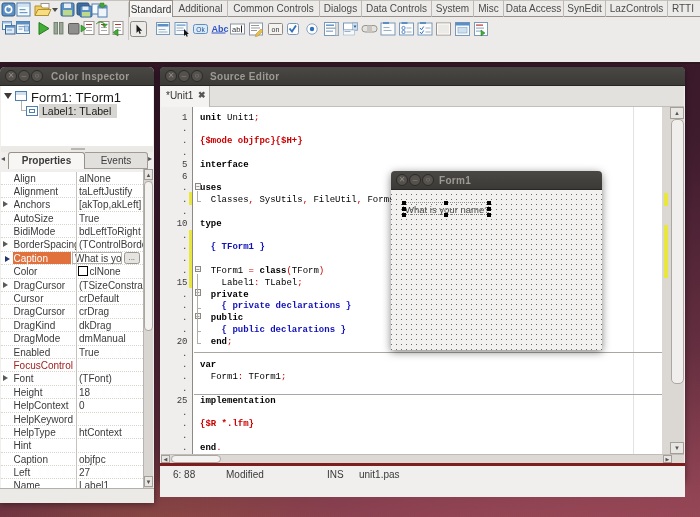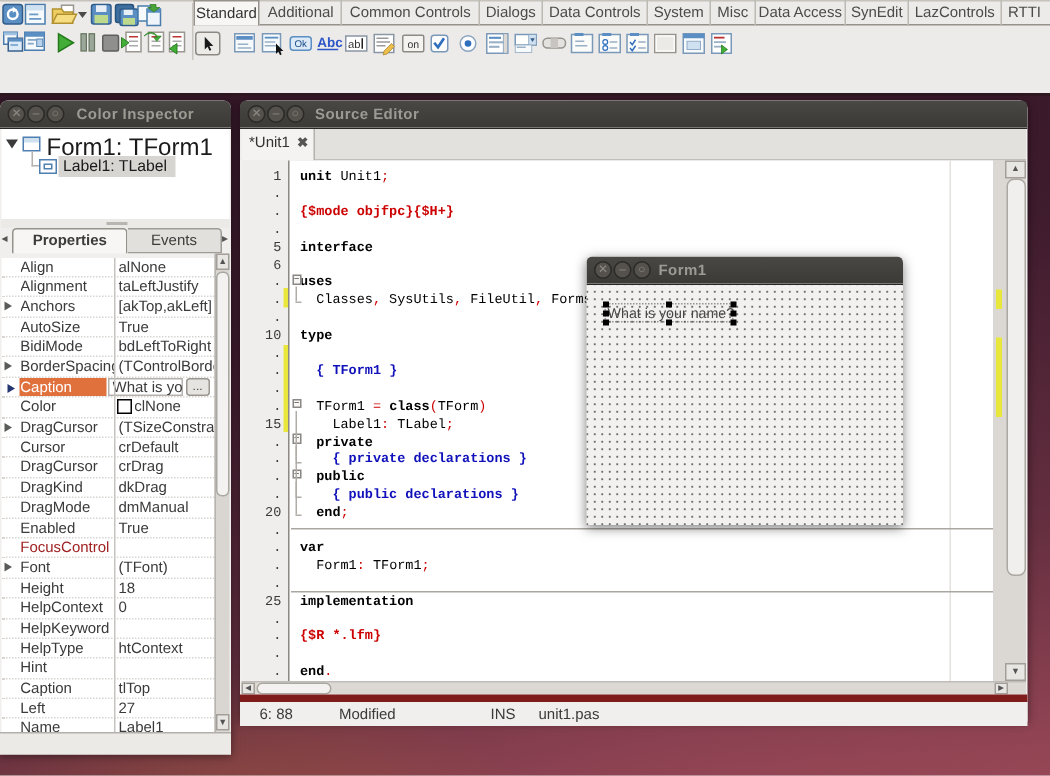--- a/index.html
+++ b/index.html
@@ -192,21 +192,21 @@
 <div class="win" id="oi">
  <div class="tbar" style="border-radius:5px 5px 0 0">
   <div class="tbtn" style="left:5px">✕</div>
   <div class="tbtn" style="left:18px">–</div>
   <div class="tbtn" style="left:31px">○</div>
   <div class="ttl" style="left:51px">Color Inspector</div>
  </div>
  <div id="oitree">
   <div style="position:absolute;left:3px;top:7px;width:0;height:0;border-top:6px solid #3a3a3a;border-left:4px solid transparent;border-right:4px solid transparent"></div>
   <div style="position:absolute;left:14px;top:5px;width:12px;height:10px;background:#fff;border:1px solid #4f7fb0;box-shadow:inset 0 3px 0 #cfe0ef"></div>
-  <div style="position:absolute;left:30px;top:4px;font-size:16px;color:#1a1a1a">Form1: TForm1</div>
+  <div style="position:absolute;left:30px;top:4px;font-size:13px;color:#1a1a1a">Form1: TForm1</div>
   <div style="position:absolute;left:20px;top:15px;width:1px;height:10px;background:#b5b2ae"></div>
   <div style="position:absolute;left:20px;top:24px;width:5px;height:1px;background:#b5b2ae"></div>
   <div style="position:absolute;left:25px;top:20px;width:12px;height:10px;background:#fff;border:1px solid #4f7fb0"></div>
   <div style="position:absolute;left:28px;top:23px;width:6px;height:4px;border:1px solid #4f7fb0"></div>
   <div style="position:absolute;left:38px;top:18px;width:78px;height:14px;background:#d7d5d2"></div>
   <div style="position:absolute;left:41px;top:19px;font-size:10.5px;color:#1a1a1a">Label1: TLabel</div>
  </div>
  <div style="position:absolute;left:1px;top:79px;width:152px;height:6px;background:#eceae7">
    <div style="position:absolute;left:70px;top:2px;width:14px;height:2px;background:#b9b5b0"></div>
  </div>
@@ -302,21 +302,21 @@
       </div>
   <div class="row">
         <span class="pn">HelpType</span>
         <span class="pv">htContext</span>
       </div>
   <div class="row">
         <span class="pn">Hint</span>
       </div>
   <div class="row">
         <span class="pn">Caption</span>
-        <span class="pv">tlTop</span>
+        <span class="pv">objfpc</span>
       </div>
   <div class="row">
         <span class="pn">Left</span>
         <span class="pv">27</span>
       </div>
   <div class="row">
         <span class="pn">Name</span>
         <span class="pv">Label1</span>
       </div>
   <div id="gridline"></div>
@@ -418,21 +418,21 @@
   <div style="position:absolute;left:2px;top:118px;width:4px;height:53px;background:#e9e73c"></div>
   <div style="position:absolute;left:8px;top:0px;width:14px;height:12px;background:#e8e6e3;border:1px solid #a39e98;font-size:6px;line-height:11px;text-align:center;color:#555">▲</div>
   <div style="position:absolute;left:8.5px;top:12px;width:13px;height:265px;background:#f0efed;border:1px solid #aba7a1;border-radius:5px"></div>
   <div style="position:absolute;left:8px;top:335px;width:14px;height:12px;background:#e8e6e3;border:1px solid #a39e98;font-size:6px;line-height:11px;text-align:center;color:#555">▼</div>
  </div>
  <div style="position:absolute;left:1px;top:387px;width:523px;height:9px;background:#dcd9d5;border-top:1px solid #c0bcb7">
   <div style="position:absolute;left:0px;top:0px;width:9px;height:8px;background:#e8e6e3;border:1px solid #a39e98;font-size:5px;line-height:7px;text-align:center;color:#555">◀</div>
       <div style="position:absolute;right:12px;top:0px;width:9px;height:8px;background:#e8e6e3;border:1px solid #a39e98;font-size:5px;line-height:7px;text-align:center;color:#555">▶</div>
   <div style="position:absolute;left:10px;top:0px;width:50px;height:8px;background:#f3f2f0;border:1px solid #aba7a1;border-radius:4px"></div>
  </div>
- <div style="position:absolute;left:0;top:396px;width:525px;height:21px;background:#f0efed;border-top:5px solid #7f1d1d;font-size:10px;color:#3a3a3a">
+ <div style="position:absolute;left:0;top:396px;width:525px;height:34px;background:#f0efed;border-top:3px solid #7f1d1d;font-size:10px;color:#3a3a3a">
   <span style="position:absolute;left:13px;top:3px">6: 88</span>
   <span style="position:absolute;left:66px;top:3px">Modified</span>
   <span style="position:absolute;left:167px;top:3px">INS</span>
   <span style="position:absolute;left:199px;top:3px">unit1.pas</span>
  </div>
 </div>
 
 <div class="abs" id="form1">
  <div class="tbar">
   <div class="tbtn" style="left:5px">✕</div>

